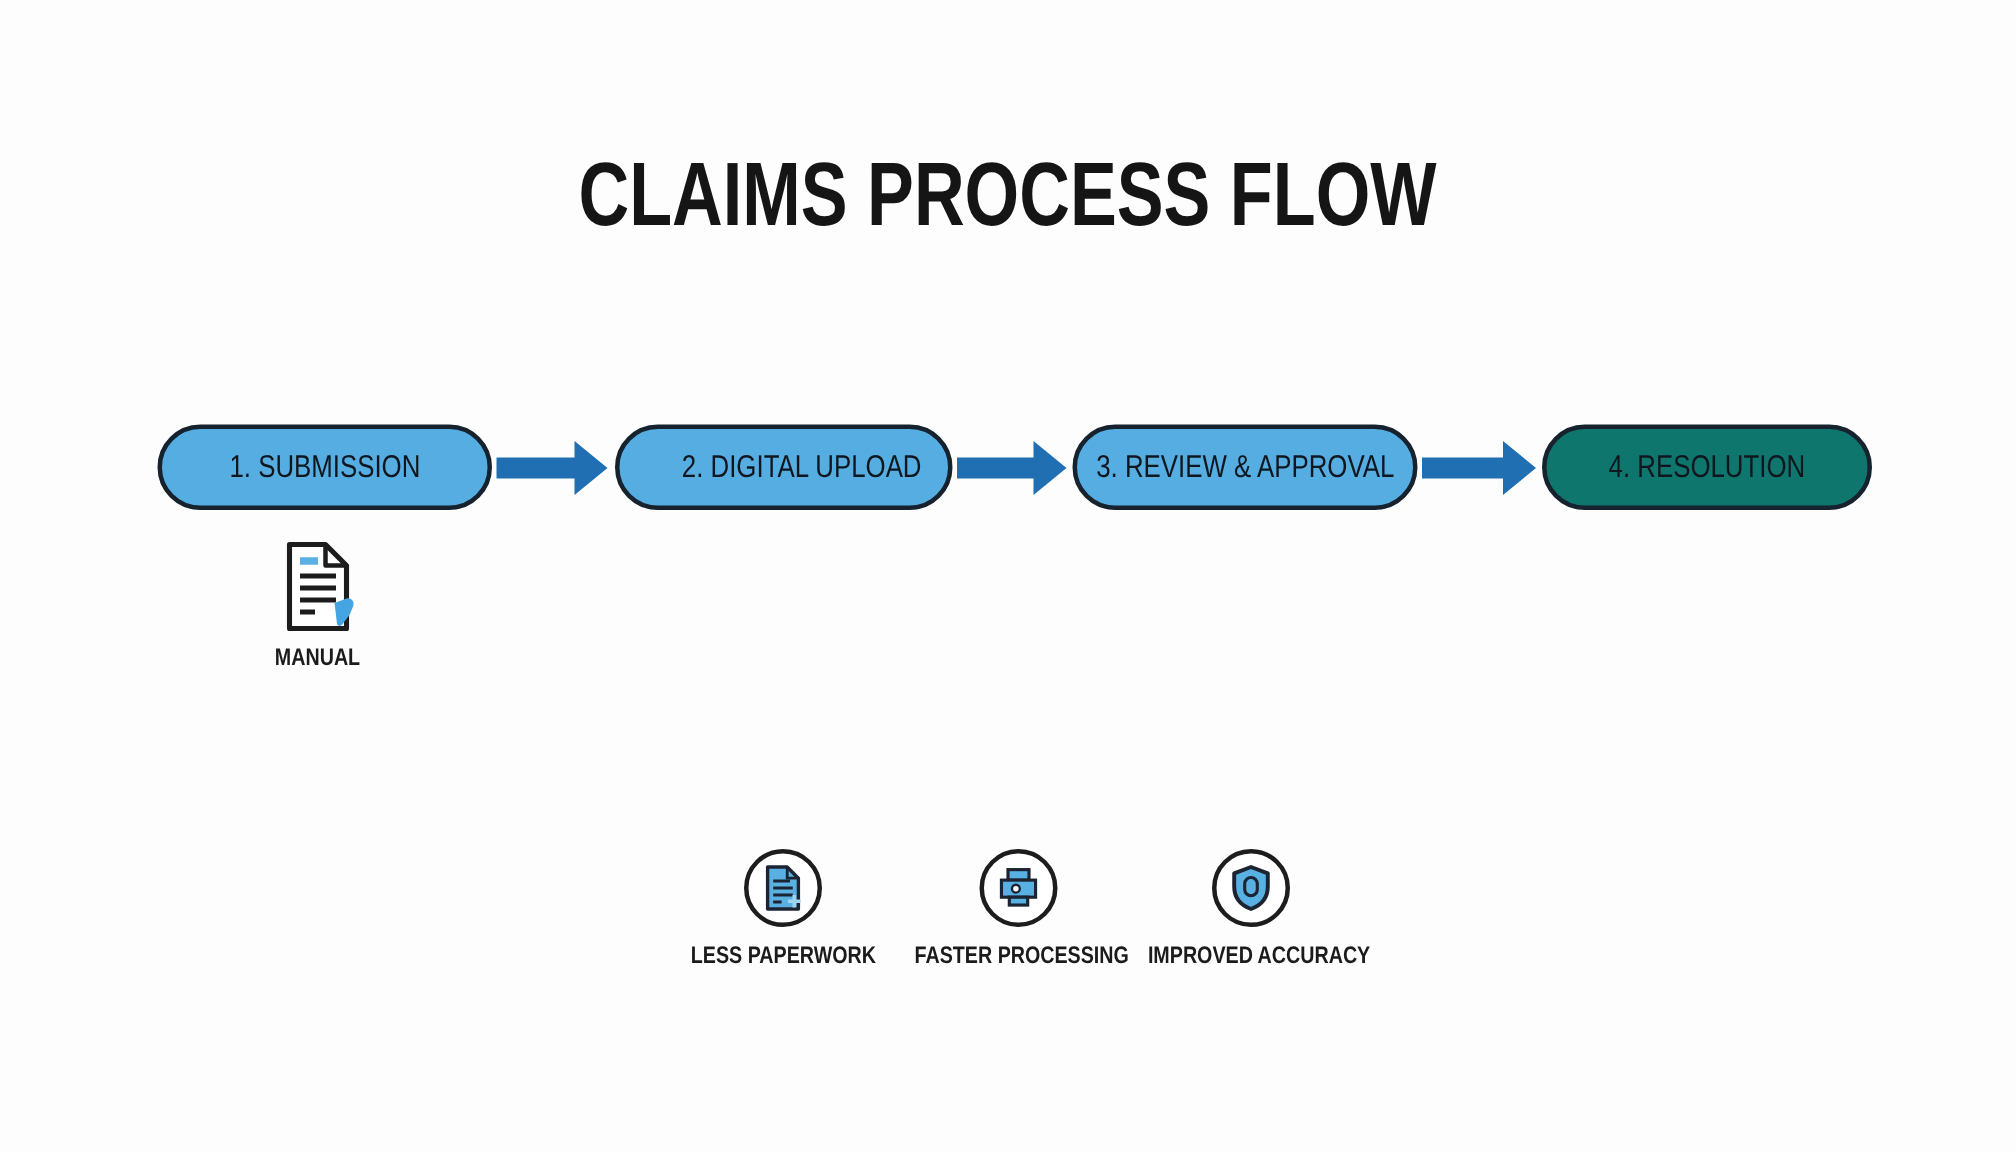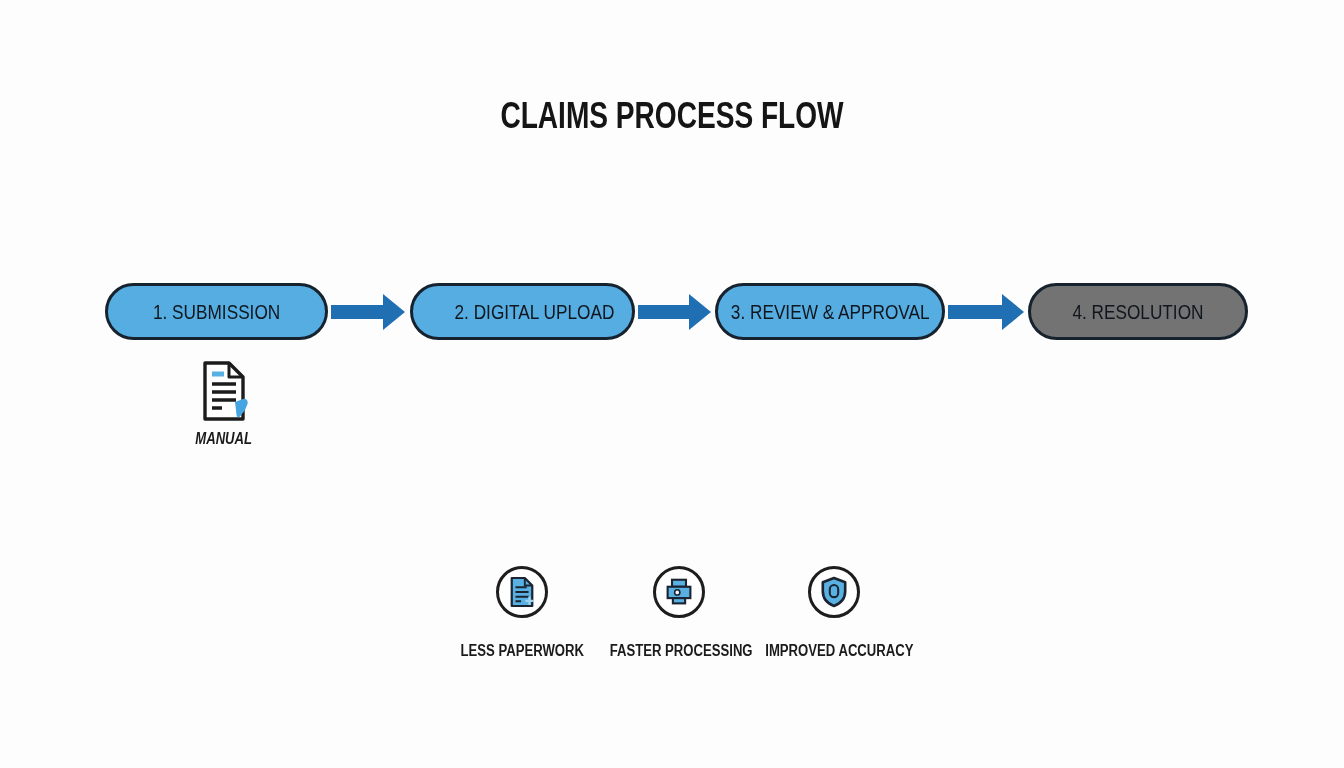--- a/index.html
+++ b/index.html
@@ -8,35 +8,35 @@
     background:var(--background,#fdfdfd);
     font-family:"Liberation Sans",sans-serif;
   }
   .canvas{position:relative;width:1344px;height:768px;}
 
   
   .cond{display:inline-block;transform:scaleX(0.78);transform-origin:50% 50%;white-space:nowrap;}
 
   .title{
     position:absolute;top:95px;left:0;width:100%;margin:0;
-    text-align:center;font-size:36px;font-weight:bold;
+    text-align:center;font-size:60px;font-weight:bold;
     color:var(--title-text,#151515);letter-spacing:0;
   }
 
   
   .pill{
     position:absolute;top:283px;height:57px;box-sizing:border-box;
     background:var(--step-fill,#55ade2);
     border:3px solid var(--step-outline,#16222e);
     border-radius:29px;
     display:flex;align-items:center;justify-content:center;
     font-size:21px;font-weight:normal;color:#10161d;
   }
   .pill .cond{transform:scaleX(0.82);}
-  .pill--outline{background:#737373;text-align:right;}
+  .pill--outline{background:#0f766e;text-align:right;}
 
   
   .arrow{position:absolute;top:294px;height:36px;}
   .arrow-body{position:absolute;left:0;right:20px;top:11px;height:14px;background:var(--arrow,#1f6fb2);}
   .arrow-head{
     position:absolute;right:0;top:0;width:0;height:0;
     border-left:22px solid var(--arrow,#1f6fb2);
     border-top:18px solid transparent;border-bottom:18px solid transparent;
   }
 
@@ -45,21 +45,21 @@
   .icon-slot{height:66px;display:flex;align-items:flex-end;justify-content:center;}
   .icon-label{font-size:16px;font-weight:bold;color:var(--label-text,#1b1b1b);margin-top:8px;}
 
   
   .benefit{position:absolute;top:566px;width:170px;text-align:center;}
   .benefit-circle{
     width:46px;height:46px;border:3px solid #1d1d1d;border-radius:50%;
     margin:0 auto;background:#ffffff;
     display:flex;align-items:center;justify-content:center;
   }
-  .benefit .icon-label{margin-top:24px;}
+  .benefit .icon-label{margin-top:11px;}
 
   
   .ic-blue{fill:var(--icon-blue,#58b0e3);stroke:var(--icon-dark,#1b2430);}
   .ic-paper{fill:#ffffff;stroke:#1c1c1c;}
   .ic-dkline{stroke:#1c1c1c;fill:none;}
   .ic-navline{stroke:var(--icon-dark,#1b2430);fill:none;}
   .ic-blueline{stroke:var(--icon-blue,#58b0e3);fill:none;}
   .ic-ltblue{stroke:#9fd4f0;fill:none;}
   .ic-bluefill{fill:#45a5e2;stroke:none;}
 </style>
@@ -94,21 +94,21 @@
 
   <div class="arrow" style="left:948px;width:76px;">
     <span class="arrow-body"></span>
       <span class="arrow-head"></span>
   </div>
 
   <div class="pill pill--outline" style="left:1028px;width:220px;">
     <span class="cond">4. RESOLUTION</span>
   </div>
 
-  <div class="annotation" style="left:154px;font-style:italic;">
+  <div class="annotation" style="left:142px;">
     <div class="icon-slot">
       <svg width="52" height="62" viewBox="0 0 52 62">
         <path class="ic-paper" d="M7 3 H31 L45 17 V59 H7 Z" stroke-width="3.4" stroke-linejoin="round"></path>
         <path class="ic-dkline" d="M31 3 V17 H45" stroke-width="3" stroke-linejoin="round"></path>
         <path class="ic-blueline" d="M14 14 H26" stroke-width="5"></path>
         <path class="ic-dkline" d="M14 24 H38 M14 32 H38 M14 40 H38 M14 48 H24" stroke-width="3.4"></path>
         <path class="ic-bluefill" d="M37 42 l8 -3 c3 -1 5.5 2 4.5 5 l-2.5 6 -5 6.5 c-1.2 1.4 -3.4 0.8 -3.4 -1.2 z"></path>
       </svg>
     </div>
     <div class="icon-label"><span class="cond" style="transform:scaleX(0.82);">MANUAL</span></div>

